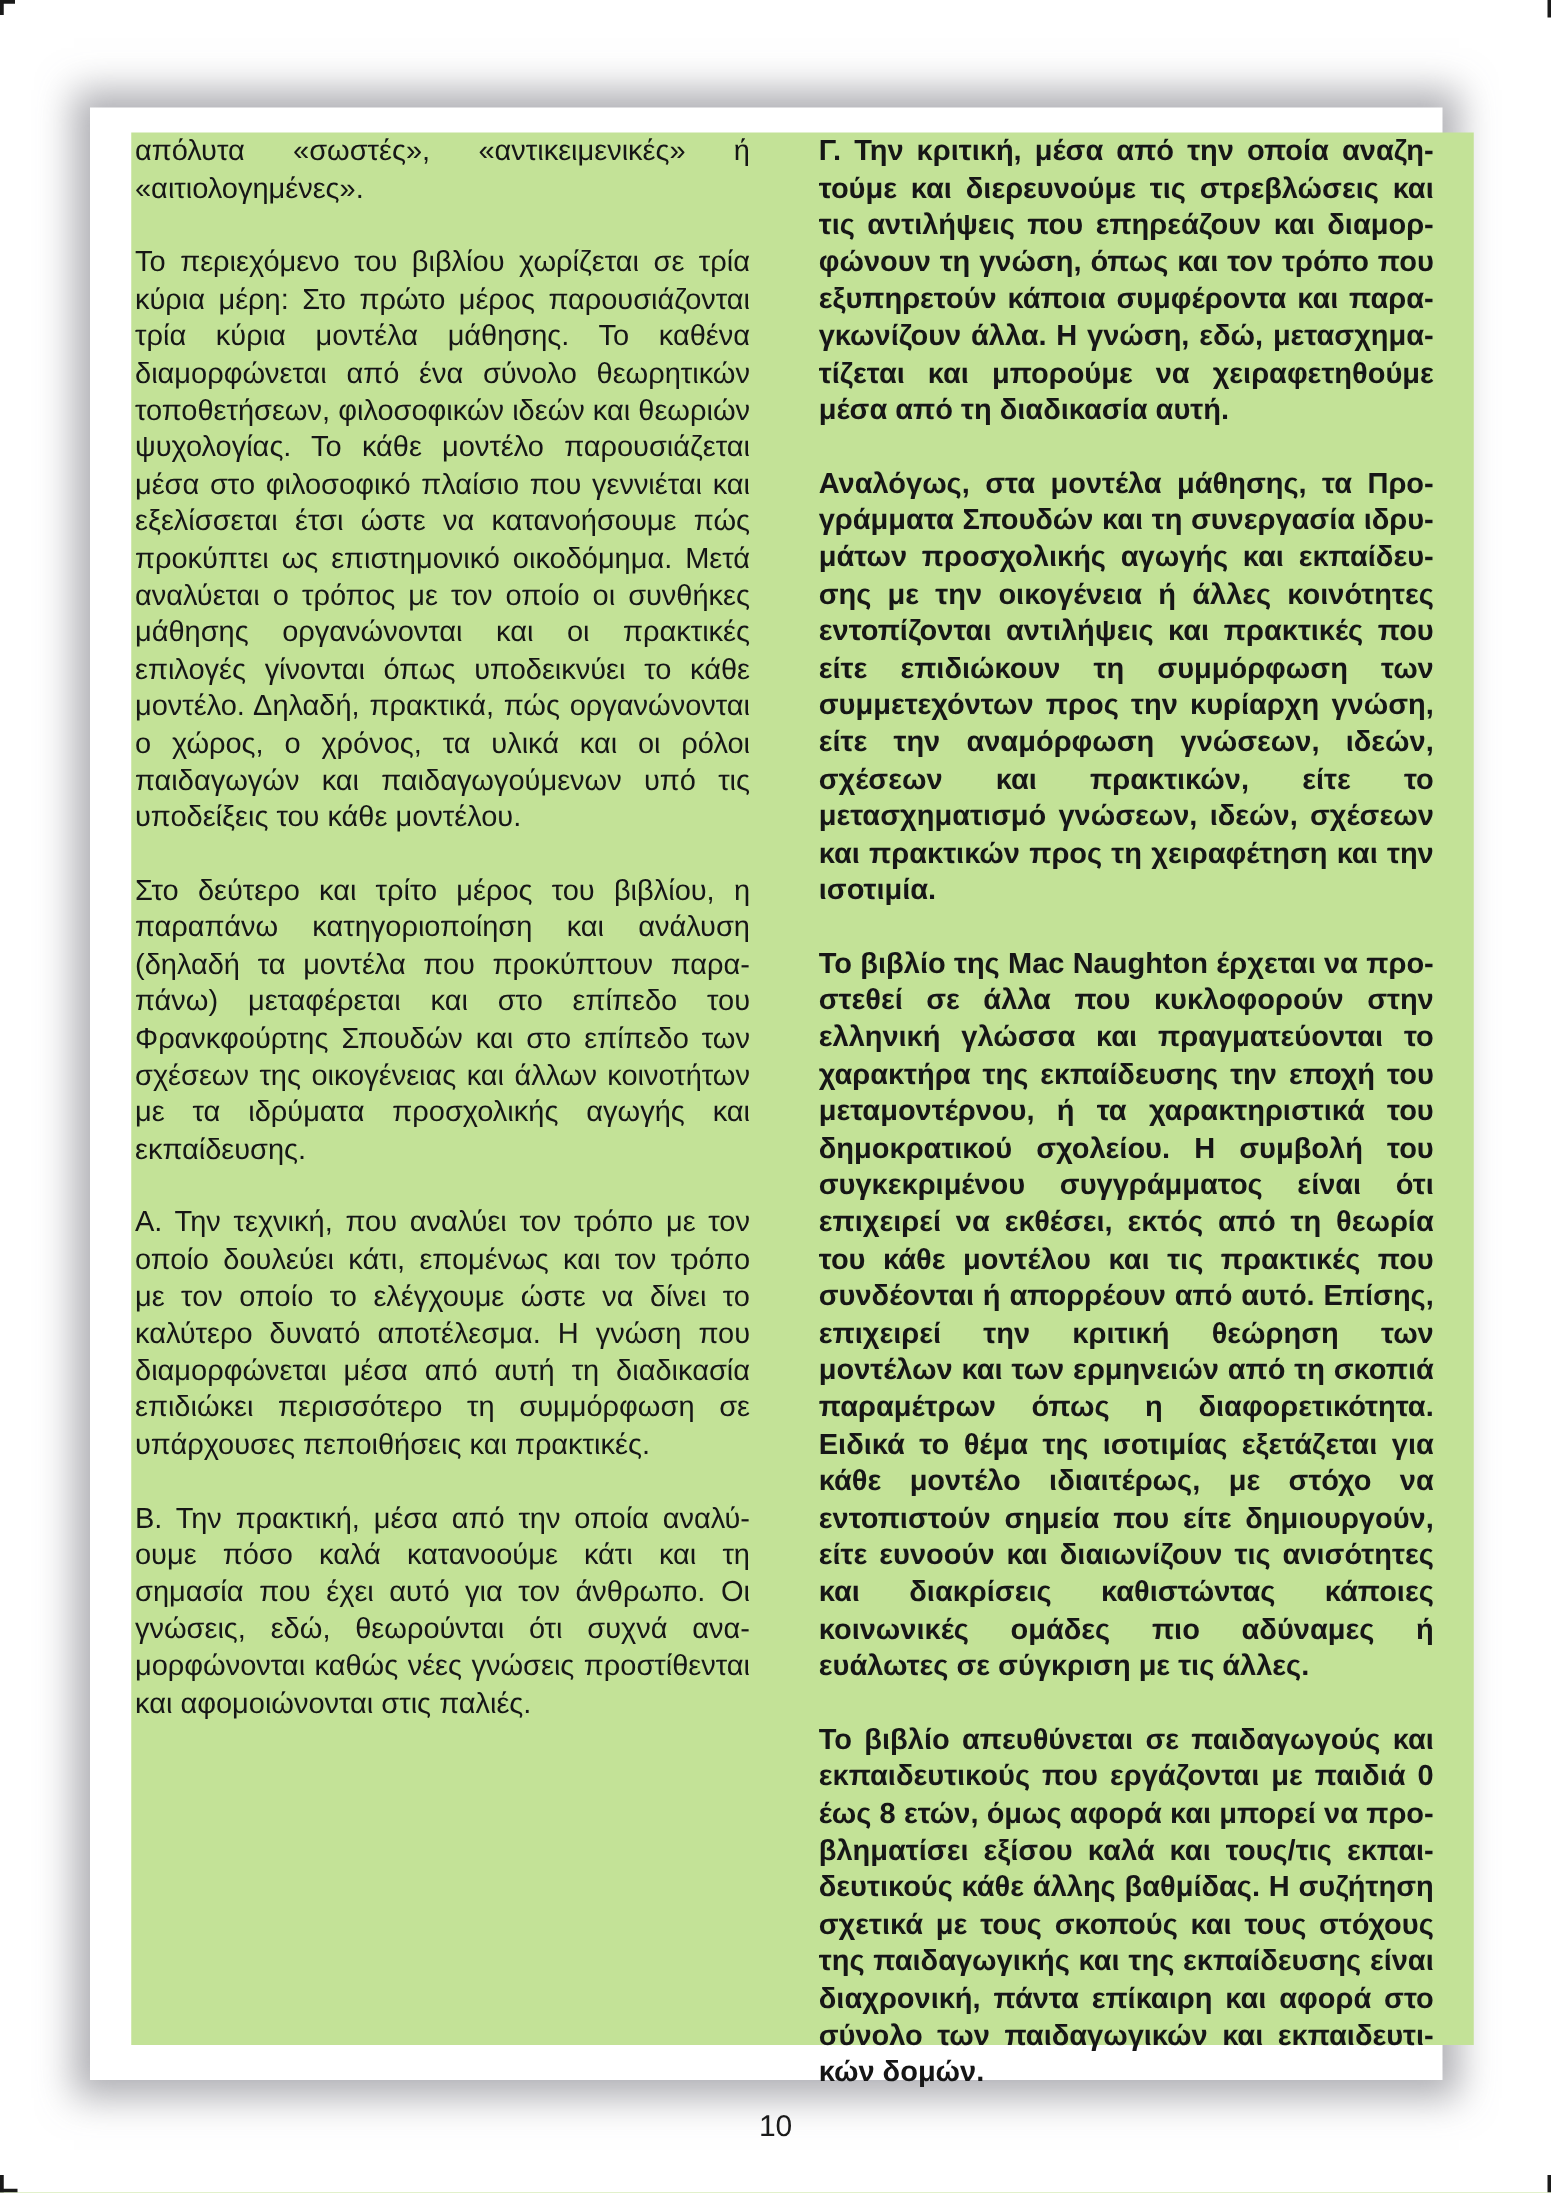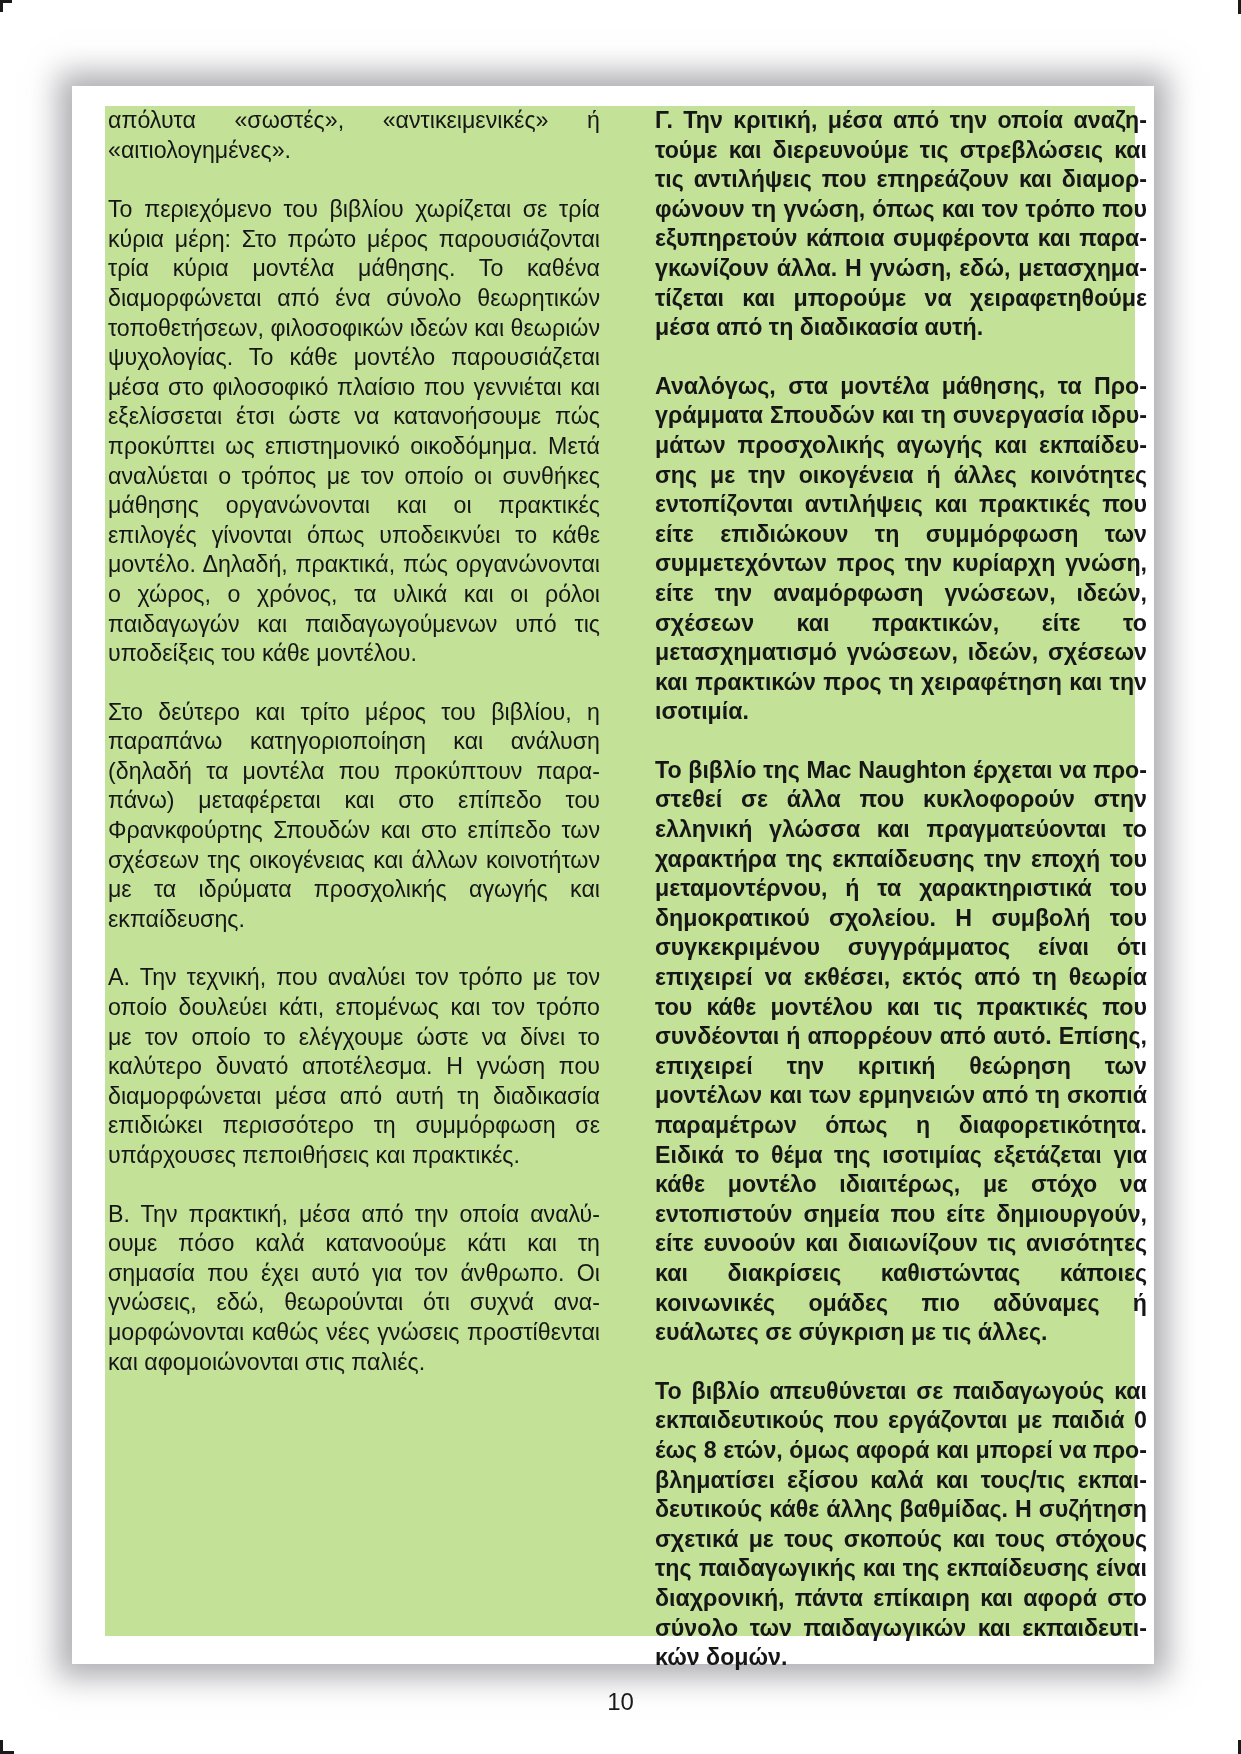--- a/index.html
+++ b/index.html
@@ -9,20 +9,21 @@
     font-family: "Liberation Sans", sans-serif;
   }
   .page {
     position: absolute; left: 72px; top: 86px; width: 1082px; height: 1578px;
     background: #ffffff;
     box-shadow: 0 0 28px 14px rgba(110,110,118,0.55);
   }
   .green-box {
     position: absolute; left: 33px; top: 20px; width: 1030px; height: 1530px;
     background: #c3e297;
+    padding-left: 44px;
   }
   .col {
     position: absolute; top: 0; width: 492px;
     font-size: 23.2px; line-height: 29.6px; color: #161616;
     text-align: justify; hyphens: manual;
   }
   .col-left { left: 3px; }
   .col-right { left: 550px; font-weight: bold; }
   .col p { margin: 0 0 29px 0; }
   .page-number {

